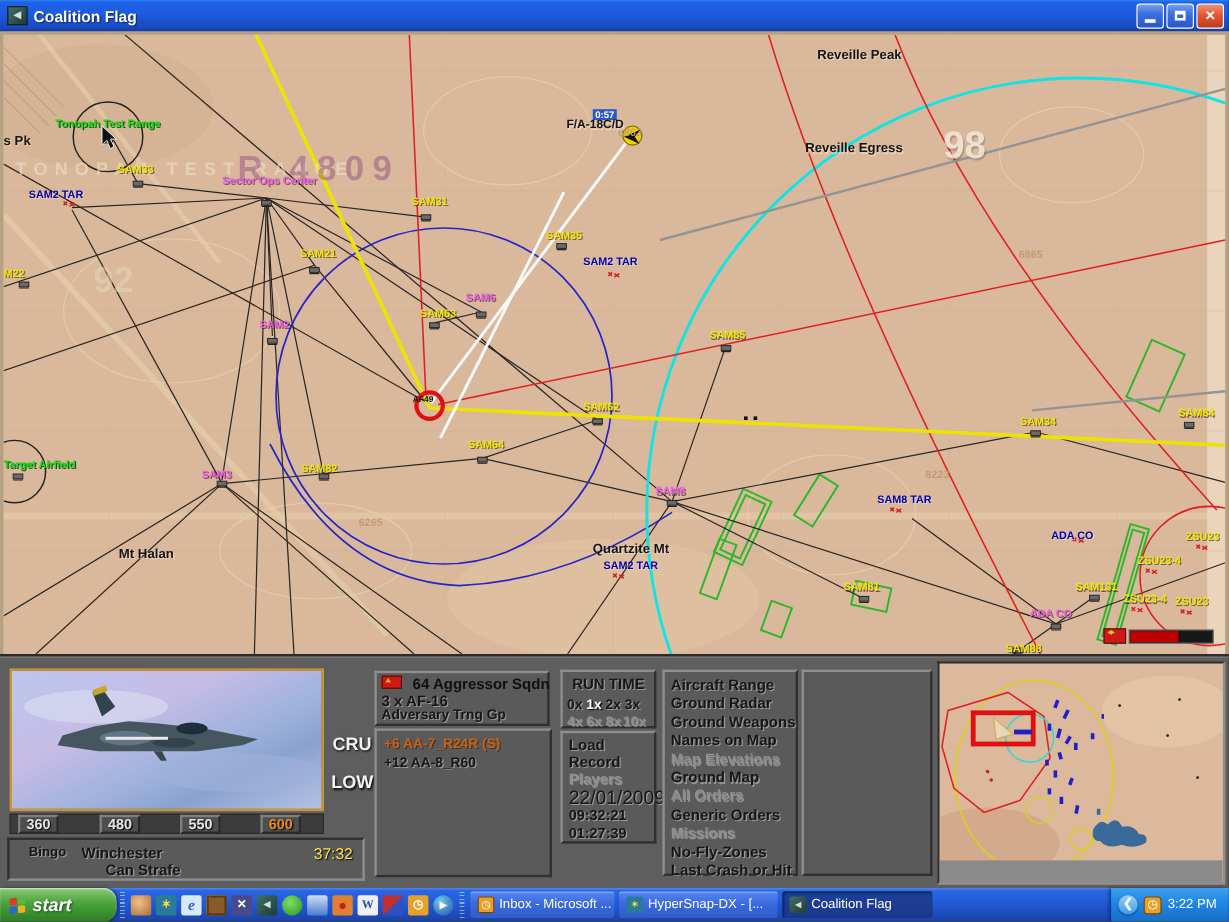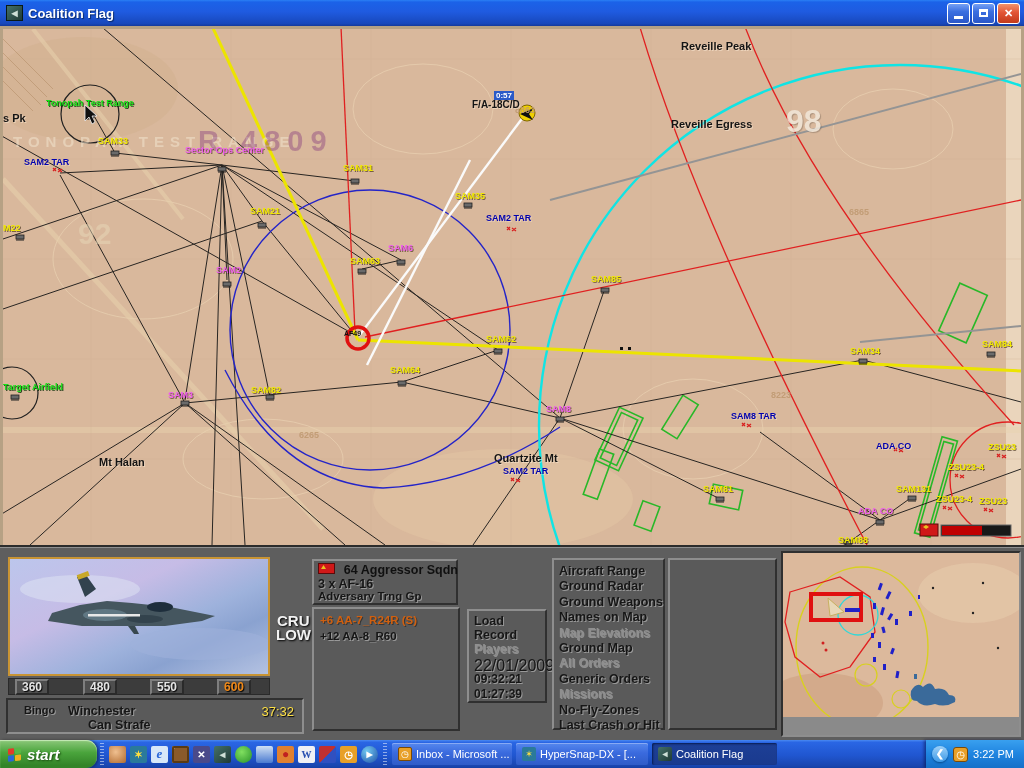--- a/index.html
+++ b/index.html
@@ -334,21 +334,21 @@
       <rect x="67" y="14" width="12" height="5" fill="#c8a828" transform="rotate(-20 73 16)"></rect>
       <path d="M205 57 L160 48 122 44 97 42 70 46 42 54 38 62 72 67 155 67 192 62 Z" fill="#45565f"></path>
       <ellipse cx="150" cy="48" rx="13" ry="5" fill="#1e2e3c"></ellipse>
       <ellipse cx="95" cy="56" rx="22" ry="6" fill="#67808c" opacity=".8"></ellipse>
       <ellipse cx="135" cy="60" rx="18" ry="4" fill="#2e3e48" opacity=".8"></ellipse>
       <rect x="78" y="55" width="52" height="2.5" fill="#e8e8e8"></rect>
       <path d="M118 67 l6 8 5 0 -4 -8 z" fill="#38484f"></path>
     </svg>
   </div>
   <div class="hudlabel" style="left:277px;top:65px">CRU</div>
-  <div class="hudlabel" style="left:276px;top:79px">LOW</div>
+  <div class="hudlabel" style="left:276px;top:97px">LOW</div>
 
   <div class="speedrow">
     <div class="speedchip" style="left:6px">360</div>
     <div class="speedchip" style="left:74px">480</div>
     <div class="speedchip" style="left:141px">550</div>
     <div class="speedchip sel" style="left:208px">600</div>
   </div>
 
   <div class="box well" style="left:6px;top:151px;width:298px;height:36px">
     <div class="eng" style="position:absolute;left:16px;top:4px;font-size:11px;font-weight:bold">Bingo</div>
@@ -360,20 +360,29 @@
   <div class="box" style="left:312px;top:12px;width:146px;height:46px">
     <div style="position:absolute;left:4px;top:2px;width:140px;text-align:right;font-size:12.5px;font-weight:bold;color:#101010"><span class="flagchip" style="float:left"></span><span>64 Aggressor Sqdn</span></div>
     <div class="eng" style="position:absolute;left:4px;top:16px;font-size:12.5px;font-weight:bold">3 x AF-16</div>
     <div class="eng" style="position:absolute;left:4px;top:29px;font-size:11.5px;font-weight:bold">Adversary Trng Gp</div>
   </div>
   <div class="box" style="left:312px;top:60px;width:148px;height:124px">
     <div style="position:absolute;left:6px;top:5px;font-size:11.5px;font-weight:bold;color:#d06010;text-shadow:1px 1px 0 rgba(0,0,0,.4)">+6 AA-7_R24R (S)</div>
     <div class="eng" style="position:absolute;left:6px;top:21px;font-size:11.5px;font-weight:bold">+12 AA-8_R60</div>
   </div>
 
+  <div class="box" style="left:467px;top:11px;width:80px;height:49px">
+    <div class="eng" style="position:absolute;left:0;top:3px;width:100%;text-align:center;font-size:12.5px;font-weight:bold">RUN TIME</div>
+    <div style="position:absolute;left:2px;top:18px">
+      <span class="rt-speed eng">0x</span><span class="rt-speed" style="color:#fff;text-shadow:1px 1px 1px #000">1x</span><span class="rt-speed eng">2x</span><span class="rt-speed eng">3x</span>
+    </div>
+    <div style="position:absolute;left:2px;top:32px">
+      <span class="rt-speed dis">4x</span><span class="rt-speed dis">6x</span><span class="rt-speed dis">8x</span><span class="rt-speed dis">10x</span>
+    </div>
+  </div>
   <div class="box" style="left:467px;top:62px;width:80px;height:94px">
     <div class="eng" style="position:absolute;left:5px;top:3px;font-size:12.5px;font-weight:bold">Load</div>
     <div class="eng" style="position:absolute;left:5px;top:17px;font-size:12.5px;font-weight:bold">Record</div>
     <div class="dis" style="position:absolute;left:5px;top:31px;font-size:12.5px;font-weight:bold">Players</div>
     <div class="eng" style="position:absolute;left:5px;top:46px;font-size:16px;font-weight:normal">22/01/2009</div>
     <div class="eng" style="position:absolute;left:5px;top:61px;font-size:12px;font-weight:bold">09:32:21</div>
     <div class="eng" style="position:absolute;left:5px;top:76px;font-size:12px;font-weight:bold">01:27:39</div>
   </div>
 
   <div class="box" style="left:552px;top:11px;width:113px;height:172px;padding-top:4px">

